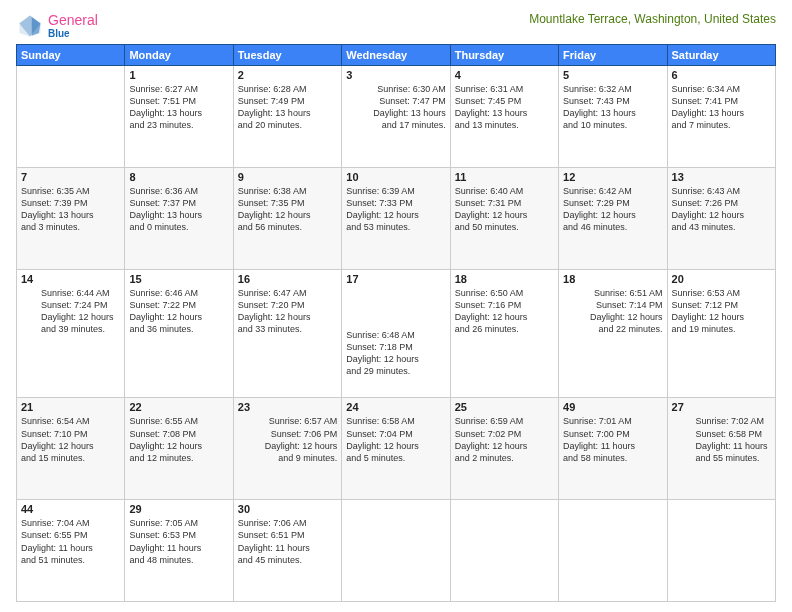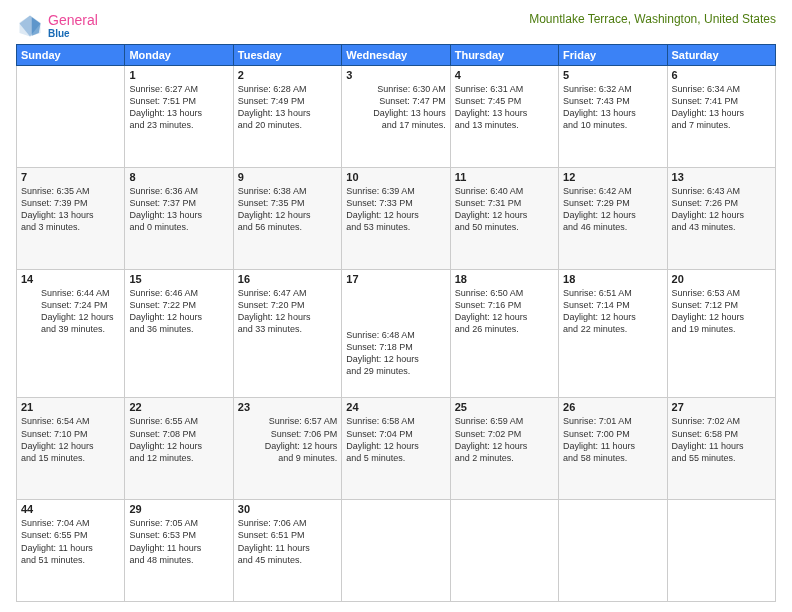--- a/index.html
+++ b/index.html
@@ -262,21 +262,21 @@
           </td>
           <td>
             <span class="day-number">18</span>
             <div class="cell-text" style="white-space: pre-line;">Sunrise: 6:50 AM
 Sunset: 7:16 PM
 Daylight: 12 hours
 and 26 minutes.</div>
           </td>
           <td>
             <span class="day-number">18</span>
-            <div class="cell-text" style="white-space: pre-line;">Sunrise: 6:51 AM
+            <div class="cell-text" style="white-space: pre-line; text-align: right;">Sunrise: 6:51 AM
 Sunset: 7:14 PM
 Daylight: 12 hours
 and 22 minutes.</div>
           </td>
           <td>
             <span class="day-number">20</span>
             <div class="cell-text" style="white-space: pre-line;">Sunrise: 6:53 AM
 Sunset: 7:12 PM
 Daylight: 12 hours
 and 19 minutes.</div>
@@ -312,29 +312,29 @@
 and 5 minutes.</div>
           </td>
           <td>
             <span class="day-number">25</span>
             <div class="cell-text" style="white-space: pre-line;">Sunrise: 6:59 AM
 Sunset: 7:02 PM
 Daylight: 12 hours
 and 2 minutes.</div>
           </td>
           <td>
-            <span class="day-number">26</span>
+            <span class="day-number">49</span>
             <div class="cell-text" style="white-space: pre-line;">Sunrise: 7:01 AM
 Sunset: 7:00 PM
 Daylight: 11 hours
 and 58 minutes.</div>
           </td>
           <td>
             <span class="day-number">27</span>
-            <div class="cell-text" style="white-space: pre-line;">Sunrise: 7:02 AM
+            <div class="cell-text" style="white-space: pre-line; margin-left: 24px;">Sunrise: 7:02 AM
 Sunset: 6:58 PM
 Daylight: 11 hours
 and 55 minutes.</div>
           </td>
         </tr>
         <tr>
           <td>
             <span class="day-number">44</span>
             <div class="cell-text" style="white-space: pre-line;">Sunrise: 7:04 AM
 Sunset: 6:55 PM

